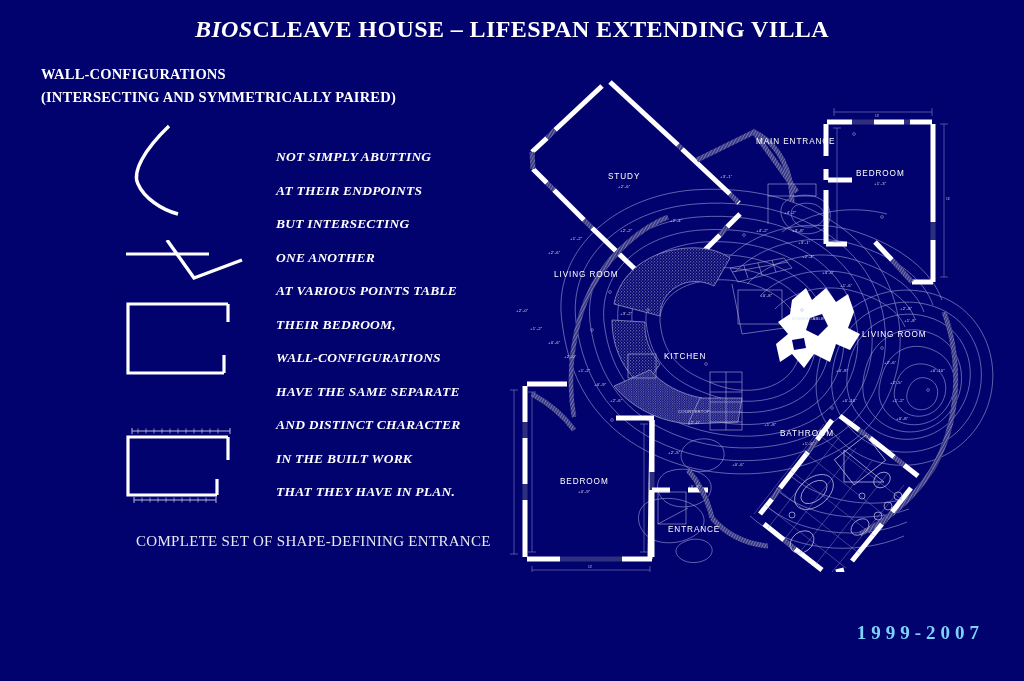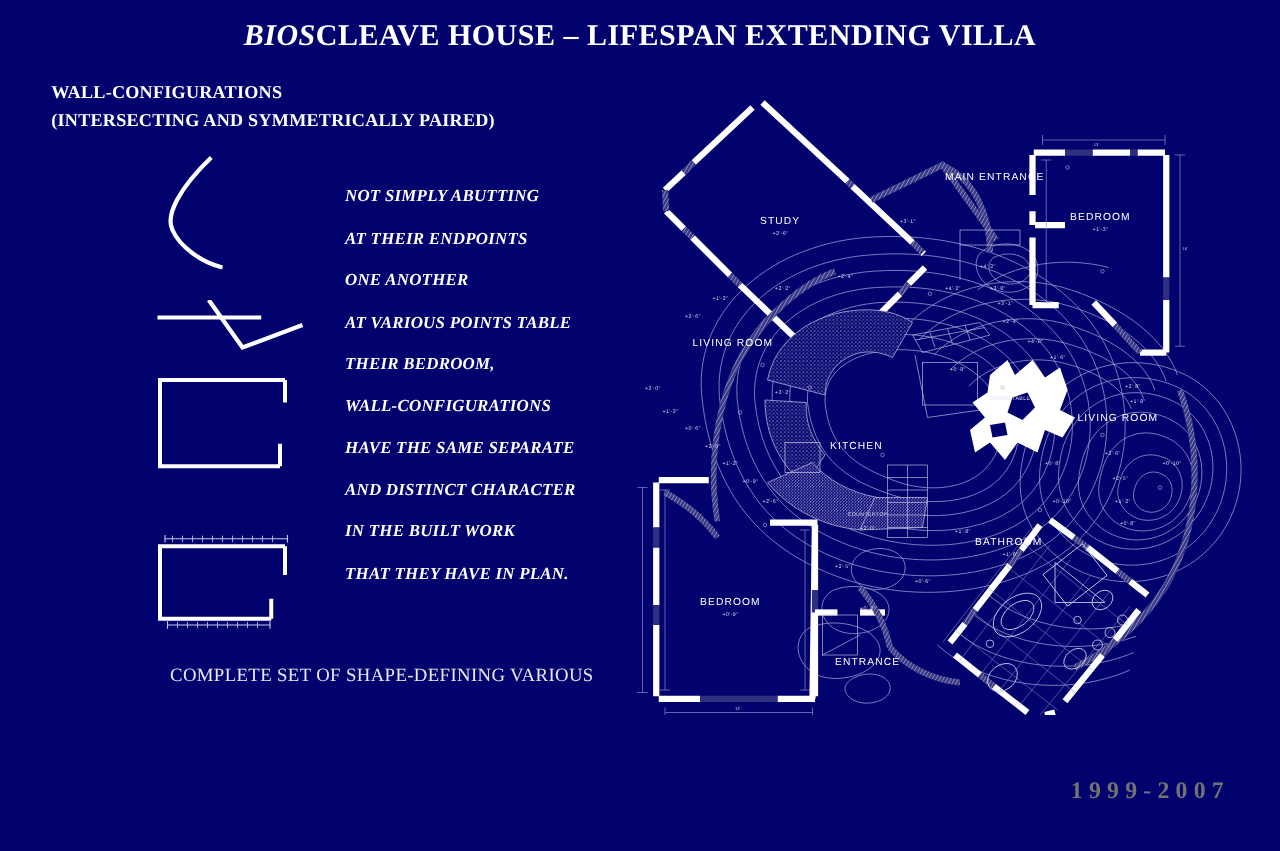--- a/index.html
+++ b/index.html
@@ -79,21 +79,21 @@
 
   
   #year {
     position: absolute;
     right: 40px;
     top: 622px;
     font-family: "Liberation Serif", serif;
     font-size: 19px;
     font-weight: bold;
     letter-spacing: 5px;
-    color: #737373;
+    color: #7dd3fc;
   }
 
   
   .wall-diagram {
     position: absolute;
   }
   #diag1 { left: 124px; top: 122px; }
   #diag2 { left: 124px; top: 240px; }
   #diag3 { left: 124px; top: 300px; }
   #diag4 { left: 124px; top: 425px; }
@@ -183,31 +183,32 @@
         <line x1="58" y1="72.5" x2="58" y2="77.5"></line>
       <line x1="66" y1="72.5" x2="66" y2="77.5"></line>
         <line x1="74" y1="72.5" x2="74" y2="77.5"></line>
       <line x1="82" y1="72.5" x2="82" y2="77.5"></line>
     </g>
   </svg>
 
   <div id="statement">
     <div class="line">NOT SIMPLY ABUTTING</div>
     <div class="line">AT THEIR ENDPOINTS</div>
+    <div class="line">BUT INTERSECTING</div>
     <div class="line">ONE ANOTHER</div>
     <div class="line">AT VARIOUS POINTS TABLE</div>
     <div class="line">THEIR BEDROOM,</div>
     <div class="line">WALL-CONFIGURATIONS</div>
     <div class="line">HAVE THE SAME SEPARATE</div>
     <div class="line">AND DISTINCT CHARACTER</div>
     <div class="line">IN THE BUILT WORK</div>
     <div class="line">THAT THEY HAVE IN PLAN.</div>
   </div>
 
-  <div id="caption">COMPLETE SET OF SHAPE-DEFINING VARIOUS</div>
+  <div id="caption">COMPLETE SET OF SHAPE-DEFINING ENTRANCE</div>
 
   <div id="year">1999-2007</div>
 
   <svg id="plan" width="510" height="500" viewBox="0 0 510 500">
 
     <defs>
       <pattern id="stipple" width="3" height="3" patternUnits="userSpaceOnUse">
         <rect width="3" height="3" fill="#02026e"></rect>
         <circle cx="0.7" cy="0.7" r="0.55" fill="#b9b9dd"></circle>
         <circle cx="2.2" cy="2.1" r="0.5" fill="#9a9ac8"></circle>

